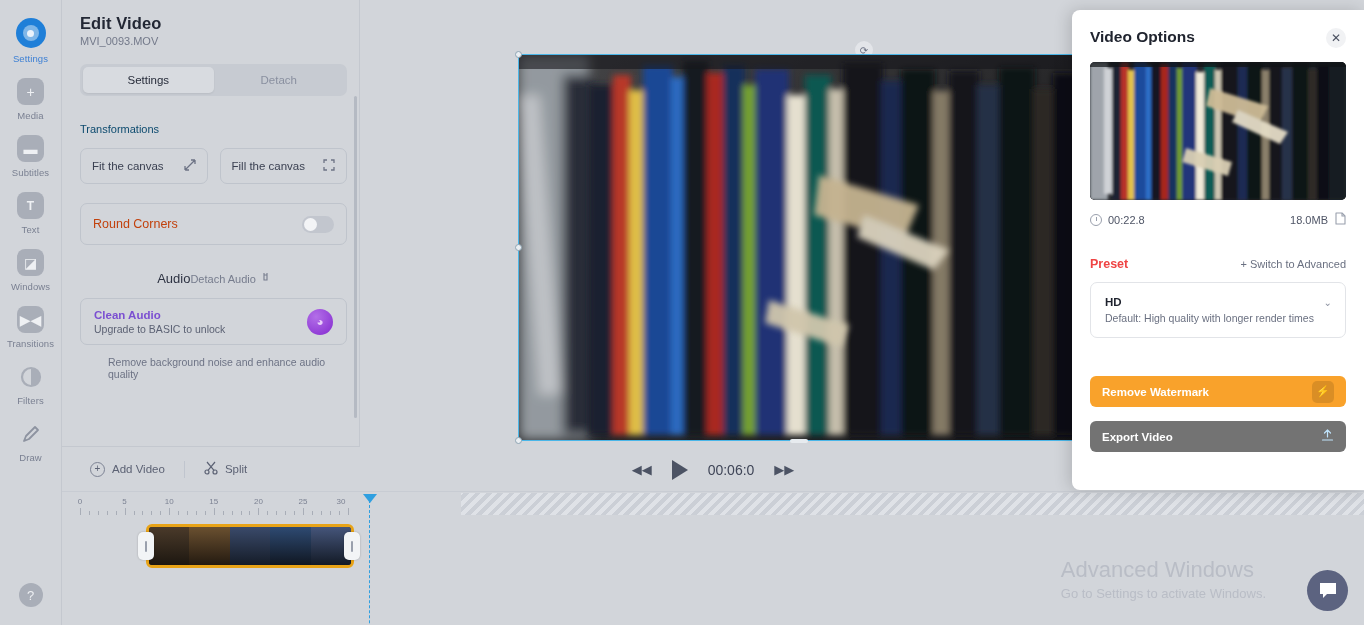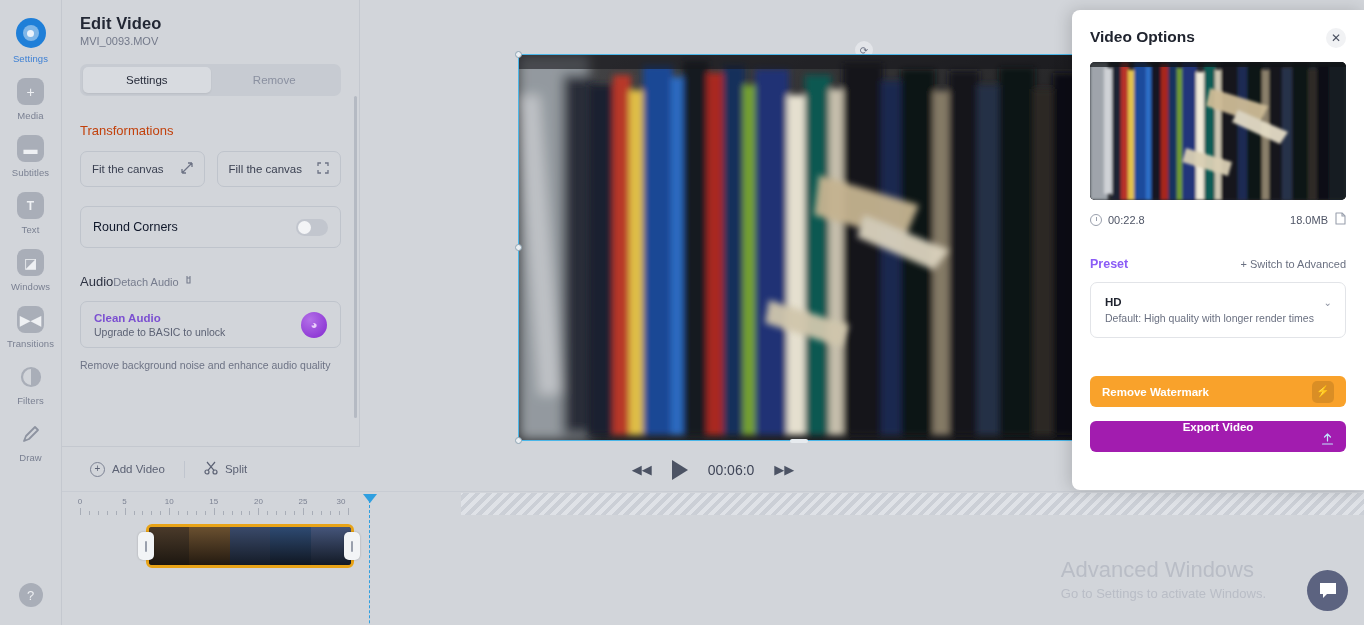--- a/index.html
+++ b/index.html
@@ -38,67 +38,67 @@
     position: absolute; bottom: 18px; left: 50%; transform: translateX(-50%);
     width: 24px; height: 24px; border-radius: 50%; background: #a9aeb8;
     color: #eef0f3; font-size: 13px; display: flex; align-items: center; justify-content: center;
     cursor: pointer;
   }
 
   
   .panel {
     position: absolute; left: 62px; top: 0; width: 298px; height: 447px;
     background: #d2d5da; border-right: 1px solid #c4c8cf; border-bottom: 1px solid #c4c8cf;
-    padding: 14px 18px 0 18px; overflow: hidden;
+    padding: 14px 12px 0 18px; overflow: hidden;
   }
   .panel-title { font-size: 16.5px; font-weight: bold; color: #222734; letter-spacing: .1px;}
   .panel-sub { font-size: 11px; color: #73798a; margin-top: 2px; }
   .segbar {
     margin-top: 17px; height: 32px; border-radius: 7px; background: #c7cbd2;
     display: flex; padding: 3px; gap: 0;
   }
   .seg { flex: 1; display: flex; align-items: center; justify-content: center;
     font-size: 11.5px; border-radius: 5px; color: #8a90a0; cursor: pointer; }
   .seg.active { background: #d8dbe0; color: #272c3a; box-shadow: 0 1px 2px rgba(0,0,0,.07); }
 
-  .sect-title { font-size: 13px; color: #c2410c; margin-top: 27px; }
+  .sect-title { font-size: 11px; color: #0c4a6e; margin-top: 27px; }
   .row2 { display: flex; gap: 12px; margin-top: 13px; }
   .pillbtn {
     flex: 1; height: 36px; border: 1px solid #bfc4cc; border-radius: 7px;
     display: flex; align-items: center; justify-content: space-between;
     padding: 0 11px; font-size: 11.5px; color: #3b4152; cursor: pointer;
   }
   .cardrow {
     margin-top: 19px; height: 42px; border: 1px solid #bfc4cc; border-radius: 7px;
     display: flex; align-items: center; justify-content: space-between; padding: 0 12px;
   }
-  .cardrow .lbl { font-size: 12.5px; color: #0f172a; }
+  .cardrow .lbl { font-size: 12.5px; color: #c2410c; }
   .toggle { width: 32px; height: 17px; border-radius: 9px; background: #c2c6ce; position: relative; cursor: pointer; }
   .toggle b { position: absolute; left: 2px; top: 2px; width: 13px; height: 13px; border-radius: 50%; background: #f3f4f6; display: block; }
 
-  .audio-head { display: flex; align-items: center; justify-content: flex-start; margin-top: 26px; }
+  .audio-head { display: flex; align-items: center; justify-content: center; margin-top: 26px; }
   .audio-head .t { font-size: 13px; color: #2d3242; }
   .audio-head .d { font-size: 11px; color: #767c8d; display: flex; align-items: center; gap: 5px; cursor: pointer; }
 
   .audio-row { display: flex; gap: 10px; margin-top: 11px; }
   .spk { width: 34px; height: 34px; border: 1px solid #bfc4cc; border-radius: 7px; display:flex; align-items:center; justify-content:center; color:#3d4253; font-size:14px; cursor:pointer;}
   .slidebox { flex: 1; height: 34px; border: 1px solid #bfc4cc; border-radius: 7px; display: flex; align-items: center; padding: 0 12px; gap: 10px; }
   .track { flex: 1; height: 3px; border-radius: 2px; background: #c0c4cc; position: relative; cursor: pointer;}
   .track .fill { position: absolute; left: 0; top: 0; height: 3px; width: 58%; background: #2b8fe3; border-radius: 2px;}
   .track .knob { position: absolute; left: 58%; top: 50%; transform: translate(-50%,-50%); width: 11px; height: 11px; border-radius: 50%; background: #fff; border: 2.5px solid #2b8fe3;}
   .volnum { font-size: 11px; color: #3c4254; }
 
   .clean {
     margin-top: 12px; height: 47px; border: 1px solid #bfc4cc; border-radius: 7px;
     display: flex; align-items: center; justify-content: space-between; padding: 0 13px; cursor: pointer;
   }
   .clean .c1 { font-size: 11.5px; color: #7b4fd1; font-weight: bold; }
   .clean .c2 { font-size: 10.5px; color: #5c6274; margin-top: 2px; }
   .clean .orb { width: 26px; height: 26px; border-radius: 50%; background: radial-gradient(circle at 35% 30%, #b36fe8, #8329cf); display:flex; align-items:center; justify-content:center; color:#e8cdfa; font-size:12px;}
-  .hint { font-size: 10.5px; color: #6d7385; margin-top: 11px; }
+  .hint { font-size: 10.5px; color: #6d7385; margin-top: 11px; margin-left: 28px; }
   .scroll-thumb { position: absolute; right: 2px; top: 96px; width: 3px; height: 322px; background: #b5bac3; border-radius: 2px; }
 
   
   .topbar {
     position: absolute; left: 360px; top: 0; right: 0; height: 47px;
     display: flex; align-items: center; padding: 0 14px;
   }
   .topbar .tl { font-size: 12px; color: #5d6373; }
   .topbar .tr { margin-left: auto; display: flex; align-items: center; gap: 18px; }
   .ticon { font-size: 17px; color: #41475a; cursor: pointer; }
@@ -180,36 +180,36 @@
   .m-title { font-size: 15.5px; font-weight: bold; color: #20242f; }
   .m-close { margin-left: auto; width: 20px; height: 20px; border-radius: 50%; background: #f1f2f4;
              display:flex;align-items:center;justify-content:center; font-size:12px; color:#4a5060; cursor:pointer;}
   .m-thumb { margin-top: 14px; width: 100%; height: 138px; border-radius: 5px; overflow: hidden; position: relative; background: #1c1c1c; }
   .m-meta { display: flex; align-items: center; margin-top: 12px; font-size: 11px; color: #4f5566; }
   .m-meta .cl { display: flex; align-items: center; gap: 6px; }
   .m-meta .sz { margin-left: auto; display: flex; align-items: center; gap: 7px; }
   .clock { width: 12px; height: 12px; border-radius: 50%; border: 1.2px solid #9aa0ad; position: relative; }
   .clock:after { content:''; position:absolute; left:5px; top:2.5px; width:1px; height:4px; background:#9aa0ad;}
   .m-preset { display: flex; align-items: center; margin-top: 30px; }
-  .m-preset .p1 { font-size: 12.5px; font-weight: bold; color: #8b5cf6; }
+  .m-preset .p1 { font-size: 12.5px; font-weight: bold; color: #ef4444; }
   .m-preset .p2 { margin-left: auto; font-size: 11px; color: #6a7081; cursor: pointer; }
   .m-select {
     margin-top: 11px; border: 1px solid #e2e4e8; border-radius: 7px; padding: 13px 14px; position: relative; cursor: pointer;
   }
   .m-select .s1 { font-size: 11.5px; font-weight: bold; color: #1f232e; }
   .m-select .s2 { font-size: 10.5px; color: #6a7081; margin-top: 4px; }
   .m-select .chev { position: absolute; right: 13px; top: 14px; font-size: 10px; color: #8b91a0; }
   .bigbtn {
     margin-top: 14px; height: 31px; border-radius: 6px; display: flex; align-items: center;
     padding: 0 12px; font-size: 11.5px; font-weight: bold; color: #fff; cursor: pointer; position: relative;
   }
   .bigbtn .bico { margin-left: auto; font-size: 12px; }
   .bigbtn.orange { background: #f9a22b; margin-top: 38px; }
   .bigbtn.orange .badge { margin-left:auto; width:22px;height:22px;border-radius:5px;background:rgba(0,0,0,.12); display:flex;align-items:center;justify-content:center;font-size:11px;}
-  .bigbtn.blue { background: #a21caf; flex-direction: column; }
+  .bigbtn.blue { background: #737373; }
 </style>
 </head>
 <body>
 
 <div id="app">
 
   <div class="rail">
     <div class="rail-item active">
       <div class="rail-ring">
           <i>
@@ -257,21 +257,21 @@
     </div>
     <div class="rail-help">?</div>
   </div>
 
   <div class="panel">
     <div class="panel-title">Edit Video</div>
     <div class="panel-sub">MVI_0093.MOV</div>
 
     <div class="segbar">
       <div class="seg active">Settings</div>
-      <div class="seg">Remove</div>
+      <div class="seg">Detach</div>
     </div>
 
     <div class="sect-title">Transformations</div>
     <div class="row2">
       <div class="pillbtn">
         <span>Fit the canvas</span>
         <span>
           <svg width="12" height="12" viewBox="0 0 12 12">
               <path d="M1 11L11 1M11 1H7M11 1v4M1 11h4M1 11V7" fill="none" stroke="#6d7385" stroke-width="1.3"></path>
             </svg>

